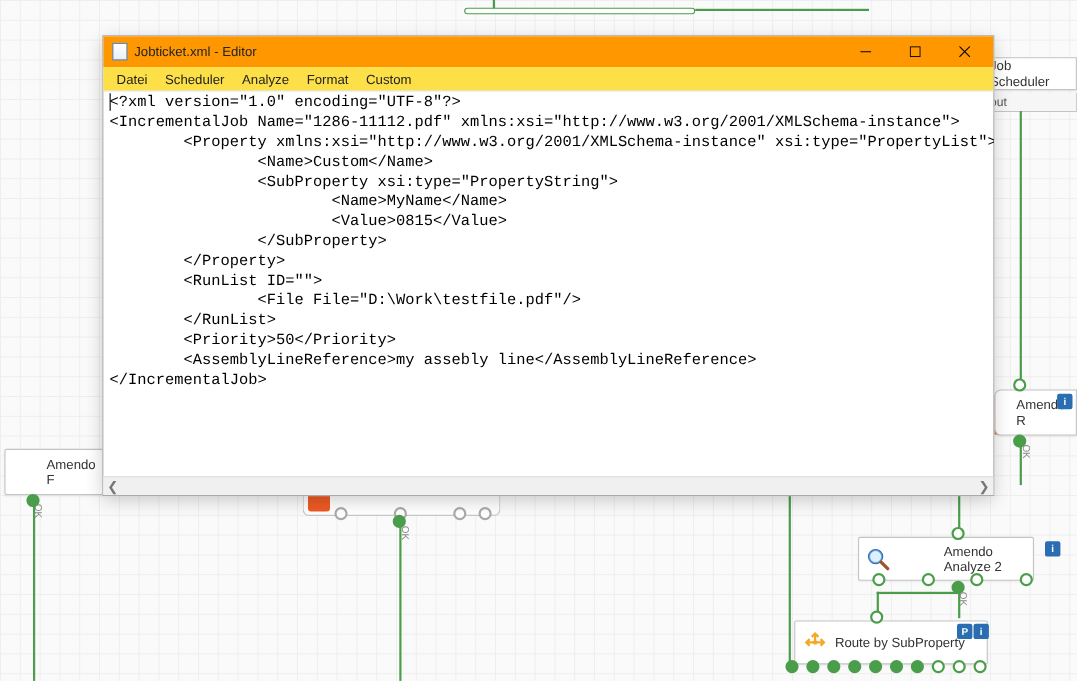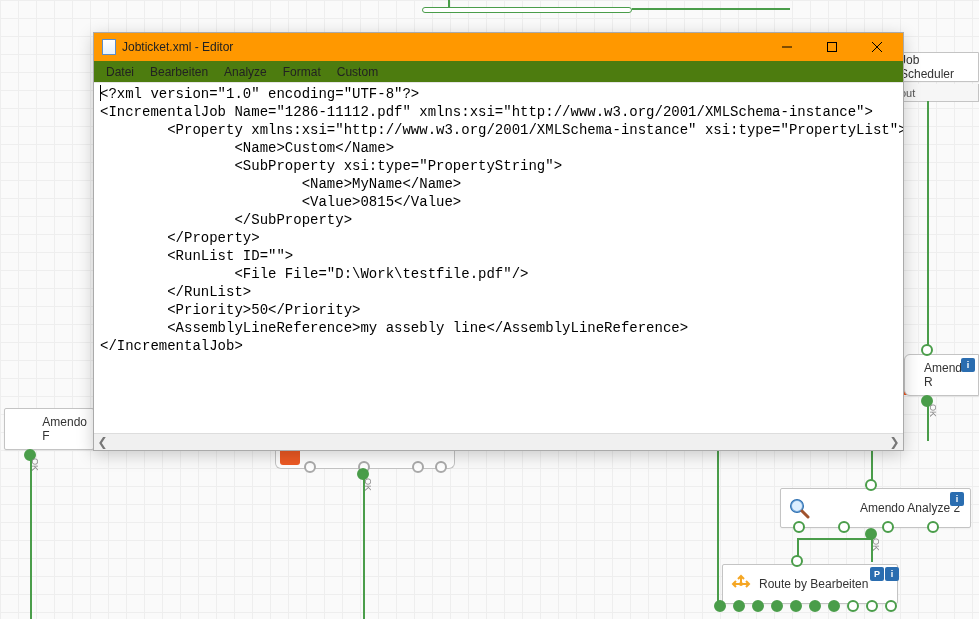--- a/index.html
+++ b/index.html
@@ -17,21 +17,21 @@
 .port.filled { background: #4a9d4a; }
 .ok-label { position: absolute; font-size: 9px; color: #888; transform: rotate(90deg); transform-origin: left top; }
 
 
 .editor-window { position: absolute; left: 93px; top: 32px; width: 811px; height: 419px; background: #fff; border: 1px solid #aaa; box-shadow: 0 4px 16px rgba(0,0,0,0.2); display: flex; flex-direction: column; }
 .titlebar { height: 28px; background: #ff9800; display: flex; align-items: center; padding: 0 4px 0 8px; }
 .titlebar .doc-icon { width: 14px; height: 16px; border: 1px solid #5b8dc9; background: linear-gradient(#fff, #e6f0fa); margin-right: 6px; position: relative; }
 .titlebar .title-text { flex: 1; color: #222; font-size: 12px; }
 .titlebar .win-btn { width: 45px; height: 28px; display: flex; align-items: center; justify-content: center; cursor: pointer; color: #222; }
 
-.menubar { height: 22px; background: #4d7c0f; border-bottom: 1px solid #e5e5e5; display: flex; align-items: center; padding: 3px 4px; }
+.menubar { height: 22px; background: #fde047; border-bottom: 1px solid #e5e5e5; display: flex; align-items: center; padding: 3px 4px; }
 .menubar .menu-item { padding: 2px 8px; cursor: pointer; font-size: 12px; color: #222; }
 
 .editor-content { flex: 1; overflow: auto; padding: 2px 6px; font-family: Consolas, "Courier New", monospace; font-size: 14px; line-height: 18px; color: #000; white-space: pre; position: relative; }
 .caret-line { position: absolute; left: 6px; top: 2px; width: 1px; height: 16px; background: #000; }
 
 .scrollbar-h { height: 17px; background: #f0f0f0; border-top: 1px solid #ddd; display: flex; align-items: center; }
 .sb-btn { width: 17px; height: 17px; display: flex; align-items: center; justify-content: center; color: #777; cursor: pointer; }
 .sb-track { flex: 1; height: 17px; }
 
 .line-seg { position: absolute; background: #4a9d4a; }
@@ -86,21 +86,21 @@
 <div style="position:absolute; left:275px; top:449px; width:180px; height:20px; border:1px solid #c4c4c4; border-top:none; background:#fff; border-radius:0 0 6px 6px;"></div>
 <div class="amendo-brand" style="left:280px; top:447px; width:20px; height:18px; font-size:9px; border-radius:3px;"></div>
 <div class="handle" style="left:304px; top:461px;"></div>
 <div class="handle" style="left:358px; top:461px;"></div>
 <div class="handle" style="left:412px; top:461px;"></div>
 <div class="handle" style="left:435px; top:461px;"></div>
 <div class="port filled" style="left:357px; top:468px;"></div>
 <div class="ok-label" style="left:373px; top:478px;"><span>OK</span></div>
 <div class="line-seg" style="left:363px; top:478px; width:2px; height:141px;"></div>
 
-<div class="node" style="left:780px; top:488px; width:191px; height:40px;gap:43px;">
+<div class="node" style="left:780px; top:488px; width:160px; height:40px;gap:43px;">
   <div class="icon-box">
     <svg width="22" height="22" viewBox="0 0 22 22">
         <circle cx="9" cy="9" r="6" fill="none" stroke="#2a6db0" stroke-width="2"></circle>
         <circle cx="9" cy="9" r="6" fill="#bde0ff" opacity="0.5"></circle>
         <line x1="14" y1="14" x2="20" y2="20" stroke="#a0522d" stroke-width="3" stroke-linecap="round"></line>
       </svg>
   </div>
   <span>Amendo Analyze 2</span>
 </div>
 <div class="small-info" style="left:950px; top:492px;">
@@ -120,21 +120,21 @@
 
 <div class="node" style="left:722px; top:564px; width:176px; height:40px;">
   <div class="icon-box">
     <svg width="22" height="22" viewBox="0 0 22 22">
       <path d="M11 11 L11 3 M8 6 L11 3 L14 6" stroke="#f5a623" stroke-width="2" fill="none"></path>
       <path d="M11 11 L3 11 M6 8 L3 11 L6 14" stroke="#f5a623" stroke-width="2" fill="none"></path>
       <path d="M11 11 L19 11 M16 8 L19 11 L16 14" stroke="#f5a623" stroke-width="2" fill="none"></path>
       <circle cx="11" cy="11" r="2" fill="#f5a623"></circle>
     </svg>
   </div>
-  <span>Route by Bearbeiten</span>
+  <span>Route by SubProperty</span>
 </div>
 <div class="badge-p" style="position:absolute; left:870px; top:567px;">
     <span>P</span>
   </div>
 <div class="small-info" style="left:885px; top:567px;">
     <span>i</span>
   </div>
 <div class="port" style="left:791px; top:555px;"></div>
 
 <div class="port filled" style="left:714px; top:600px;"></div>
@@ -167,21 +167,21 @@
       </div>
     <div class="win-btn">
         <svg width="10" height="10">
           <line x1="0" y1="0" x2="10" y2="10" stroke="#000" stroke-width="1"></line>
           <line x1="10" y1="0" x2="0" y2="10" stroke="#000" stroke-width="1"></line>
         </svg>
       </div>
   </div>
   <div class="menubar">
     <div class="menu-item">Datei</div>
-    <div class="menu-item">Bearbeiten</div>
+    <div class="menu-item">Scheduler</div>
     <div class="menu-item">Analyze</div>
     <div class="menu-item">Format</div>
     <div class="menu-item">Custom</div>
   </div>
   <div class="editor-content"><div class="caret-line"></div><span>&lt;?xml version="1.0" encoding="UTF-8"?&gt;</span>
 <span>&lt;IncrementalJob Name="1286-11112.pdf" xmlns:xsi="http://www.w3.org/2001/XMLSchema-instance"&gt;</span>
 <span>        &lt;Property xmlns:xsi="http://www.w3.org/2001/XMLSchema-instance" xsi:type="PropertyList"&gt;</span>
 <span>                &lt;Name&gt;Custom&lt;/Name&gt;</span>
 <span>                &lt;SubProperty xsi:type="PropertyString"&gt;</span>
 <span>                        &lt;Name&gt;MyName&lt;/Name&gt;</span>

